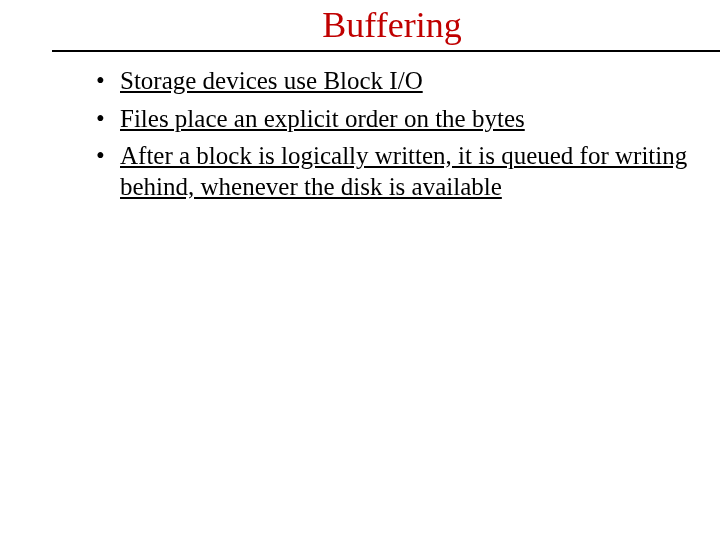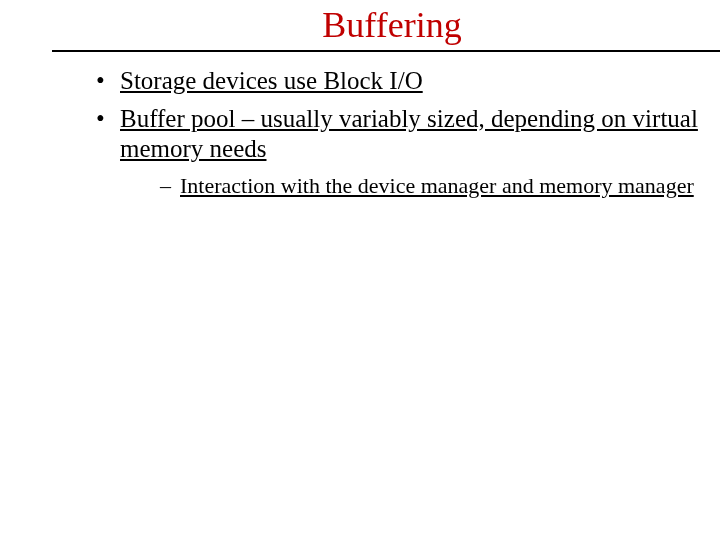--- a/index.html
+++ b/index.html
@@ -78,21 +78,17 @@
   }
 </style>
 </head>
 <body>
 
 <div class="slide">
   <div class="title" style="color:#c00000">Buffering</div>
   <hr class="hr">
   <ul class="bullets">
     <li><span>Storage devices use Block I/O</span></li>
-    <li>
-      <span>Buffer pool – usually variably sized, depending on virtual memory needs</span>
-      <ul class="sub">
-        <li><span>Interaction with the device manager and memory manager</span></li>
-      </ul>
-    </li>
+    <li><span>Files place an explicit order on the bytes</span></li>
+    <li><span>After a block is logically written, it is queued for writing behind, whenever the disk is available</span></li>
   </ul>
   <div class="page-num">64</div>
 </div>
 
 </body></html>

